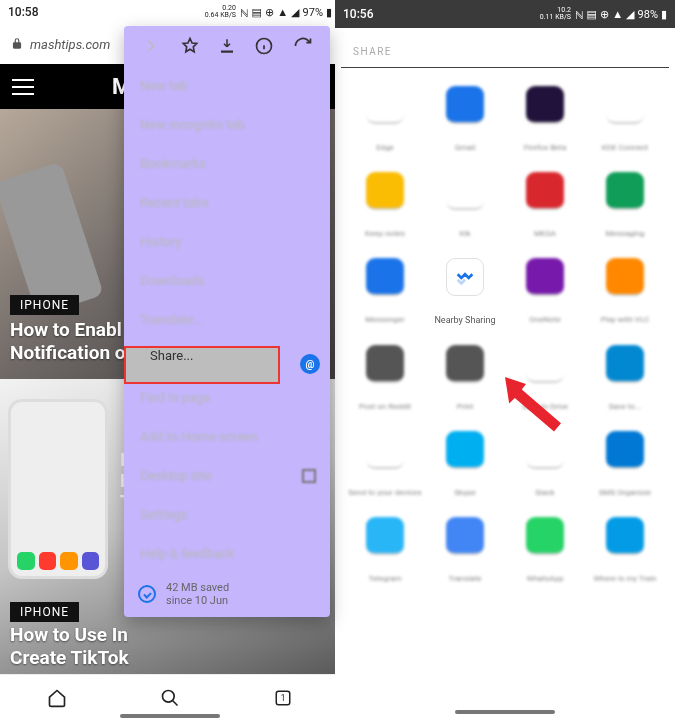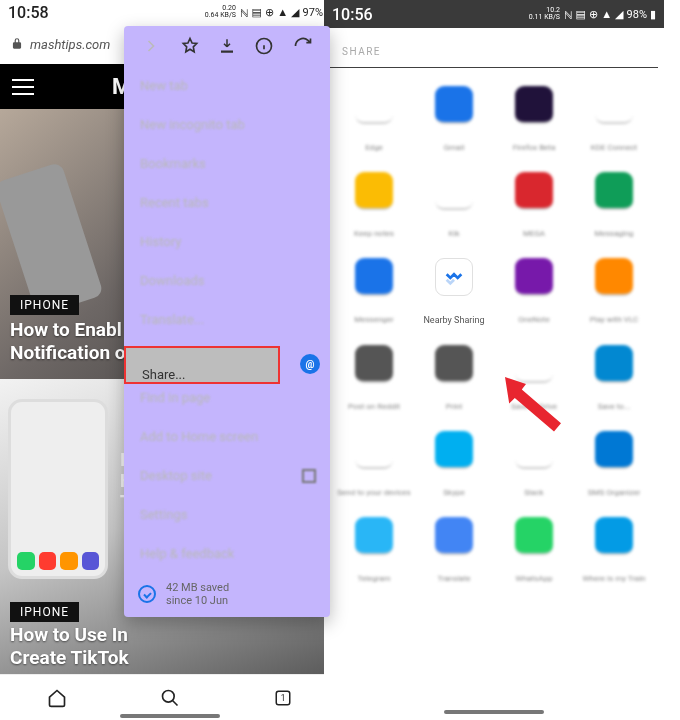--- a/index.html
+++ b/index.html
@@ -1,24 +1,24 @@
 <!DOCTYPE html>
 <html><head>
 <meta charset="utf-8">
 <style>
   * { box-sizing: border-box; margin:0; padding:0; font-family: Roboto, Arial, sans-serif; }
   body { width:680px; height:720px; background:#fff; position:relative; overflow:hidden; }
   .screen { position:absolute; top:0; height:720px; }
   .left  { left:0;   width:340px; }
-  .right { left:324px; width:340px; }
+  .right { left:335px; width:340px; }
 
   
   .status { height:24px; background:#fff; display:flex; align-items:center; padding:0 8px; font-size:11px; color:#222; }
   .right .status { background:#3a3a3a; color:#fff; height:28px; }
-  .status .time { flex:1; text-align:left; font-weight:500; font-size:16px; }
+  .status .time { flex:1; text-align:left; font-weight:500; font-size:12px; }
   .status .rate { font-size:7px; line-height:7px; text-align:right; margin-right:4px; }
   .sic { display:flex; align-items:center; gap:3px; font-size:11px; }
 
   
   .addrbar { height:40px; background:#fff; display:flex; align-items:center; padding:0 10px; gap:6px; }
   .lock { width:14px; height:14px; }
   .url  { color:#555; font-size:13px;font-style:italic; }
   .content { position:relative; height:620px; background:#000; overflow:hidden; filter: blur(0.3px); }
   .hdr { height:45px; background:#000; display:flex; align-items:center; padding:0 12px; }
   .hamb { width:22px; height:16px; display:flex; flex-direction:column; justify-content:space-between; }
@@ -39,21 +39,21 @@
 
   .bottomnav { position:absolute; left:0; right:0; bottom:0; height:46px; background:#fff; display:flex; border-top:1px solid #eee; }
   .bottomnav > div { flex:1; display:flex; align-items:center; justify-content:center; }
   .navhandle { position:absolute; left:50%; bottom:2px; width:100px; height:4px; background:#777; border-radius:2px; transform:translateX(-50%); }
 
   
   .menu { position:absolute; left:124px; top:26px; width:206px; background:#c4b5fd; border-radius:4px; box-shadow:0 6px 18px rgba(0,0,0,.28); padding-bottom:6px; z-index:5;}
   .menubar { height:40px; display:flex; align-items:center; justify-content:space-around; padding:0 8px; }
   .menubar svg, .menubar span { color:#555; }
   .mitem { height:39px; display:flex; align-items:center; padding:0 16px; font-size:13px; color:#b9b9b9; filter:blur(1.1px); }
-  .share-hl { position:absolute; left:124px; top:346px; width:156px; height:38px; border:2px solid #e33; background:#bdbdbd; z-index:6; display:flex; align-items:flex-end; padding-left:16px; font-size:13px; color:#333;}
+  .share-hl { position:absolute; left:124px; top:346px; width:156px; height:38px; border:2px solid #e33; background:#bdbdbd; z-index:6; display:flex; align-items:flex-start; padding-left:24px; font-size:13px; color:#333;}
   .sharecircle { position:absolute; left:300px; top:354px; width:20px; height:20px; border-radius:50%; background:#1a73e8; z-index:7; display:flex; align-items:center; justify-content:center; }
   .sharecircle::after{content:"@"; color:#fff; font-size:10px; font-weight:700;}
   .dsbox { width:14px; height:14px; border:2px solid #777; position:absolute; right:14px; }
   .saved { display:flex; align-items:center; gap:10px; padding:8px 14px 4px; font-size:11px; color:#666; filter:blur(0.5px);}
   .savedicon{ width:18px;height:18px;border:2px solid #1a73e8;border-radius:50%; position:relative;}
   .savedicon::after{content:"";position:absolute;left:4px;top:5px;width:5px;height:3px;border-left:2px solid #1a73e8;border-bottom:2px solid #1a73e8;transform:rotate(-45deg);}
 
   
   .rbody { background:#fff; height:692px; padding:10px 6px 0; }
   .sharetitle { font-size:10px; letter-spacing:1.5px; color:#aaa; padding:8px 12px 10px; border-bottom:1px solid #404040; margin-bottom:18px; }

